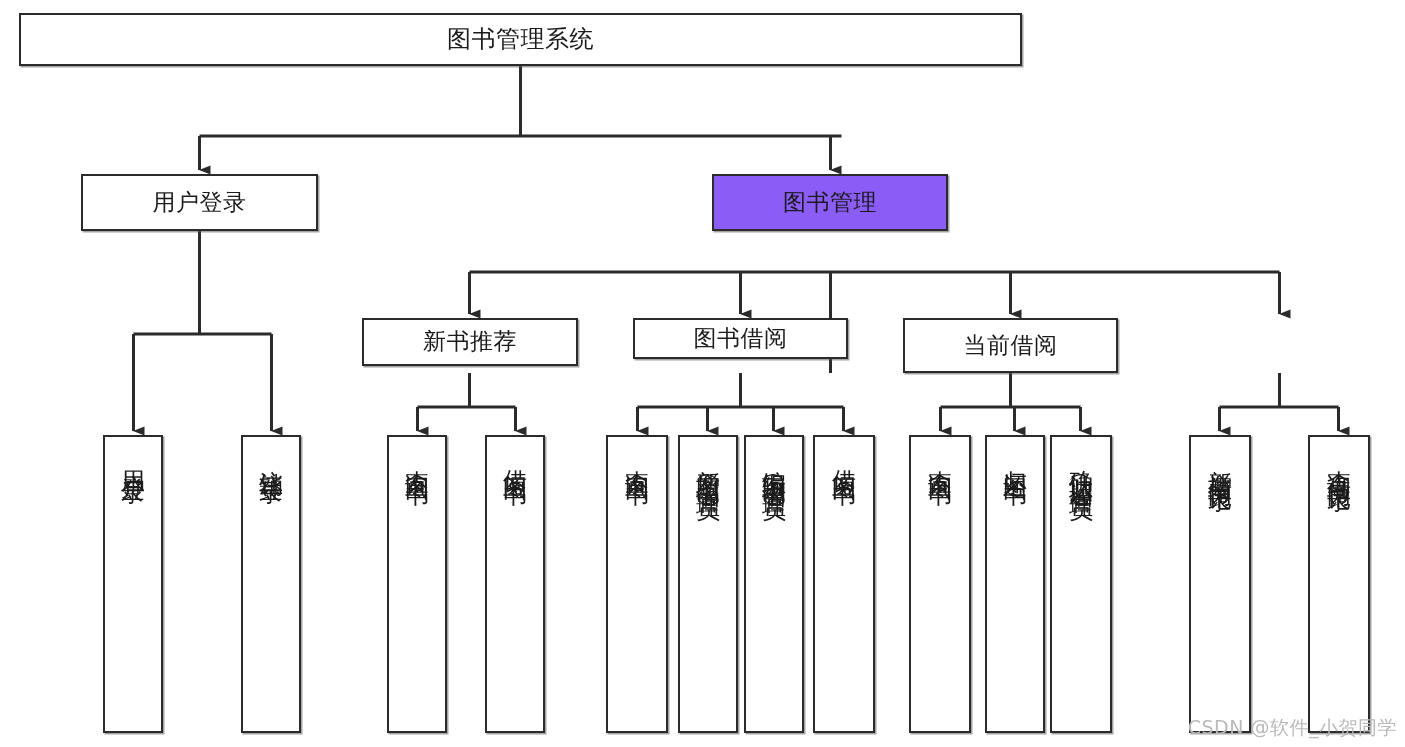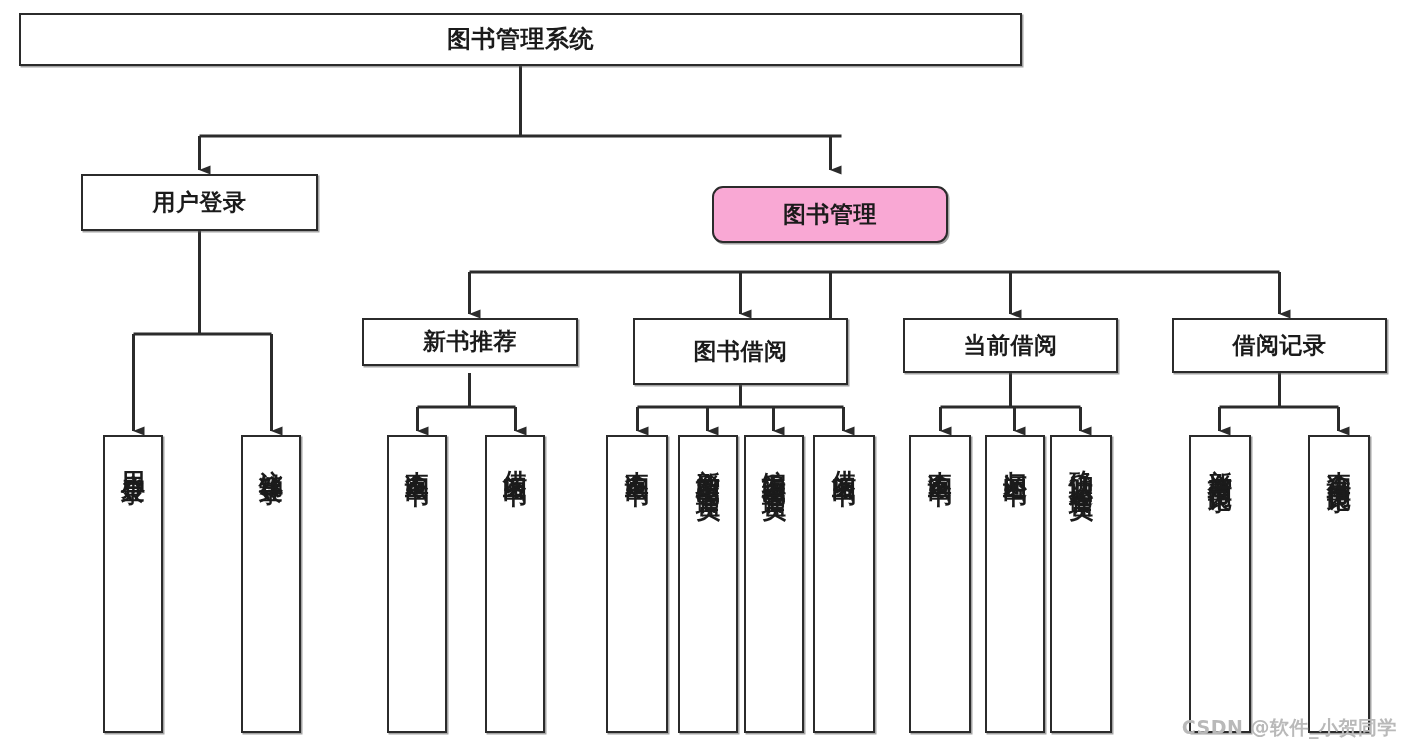--- a/index.html
+++ b/index.html
@@ -72,21 +72,21 @@
     font-size: 19px;
     color: #b9b9b9;
     letter-spacing: 0.5px;
     white-space: nowrap;
     user-select: none;
   }
 </style>
 </head>
 <body>
 
-<div id="stage" style="background: rgb(255, 255, 255); font-weight: bold;">
+<div id="stage" style="background: rgb(255, 255, 255);">
 
   <svg id="wires" viewBox="0 0 1405 747" width="1405" height="747" xmlns="http://www.w3.org/2000/svg">
     <defs>
       <marker id="arr" viewBox="0 0 10 12" refX="5" refY="11" markerWidth="10" markerHeight="12" orient="auto-start-reverse" markerUnits="userSpaceOnUse">
         <path d="M0.5 0 L9.5 0 L5 11.5 Z" fill="#2b2b2b"></path>
       </marker>
     </defs>
     <g stroke="#2b2b2b" stroke-width="3" fill="none" stroke-linecap="butt">
 
       <path d="M520.5 66 L520.5 136"></path>
@@ -131,35 +131,32 @@
     </g>
   </svg>
 
   <div class="node horiz root" style="left: 19px; top: 13px; width: 1003px; height: 53px; background: rgb(255, 255, 255); border-color: rgb(43, 43, 43);">
     <span class="lbl">图书管理系统</span>
   </div>
 
   <div class="node horiz" style="left: 81px; top: 174px; width: 237px; height: 57px; background: rgb(255, 255, 255); border-color: rgb(43, 43, 43);">
     <span class="lbl">用户登录</span>
   </div>
-  <div class="node horiz" style="left: 712px; top: 186px; width: 236px; height: 57px; background: #f9a8d4; border-color: rgb(43, 43, 43); border-radius: 11px;">
+  <div class="node horiz" style="left: 712px; top: 174px; width: 236px; height: 57px; background: #8b5cf6; border-color: rgb(43, 43, 43);">
     <span class="lbl">图书管理</span>
   </div>
 
   <div class="node horiz" style="left: 362px; top: 318px; width: 216px; height: 48px; background: rgb(255, 255, 255); border-color: rgb(43, 43, 43);">
     <span class="lbl">新书推荐</span>
   </div>
-  <div class="node horiz" style="left: 633px; top: 318px; width: 215px; height: 67px; background: rgb(255, 255, 255); border-color: rgb(43, 43, 43);">
+  <div class="node horiz" style="left: 633px; top: 318px; width: 215px; height: 41px; background: rgb(255, 255, 255); border-color: rgb(43, 43, 43);">
     <span class="lbl">图书借阅</span>
   </div>
   <div class="node horiz" style="left: 903px; top: 318px; width: 215px; height: 55px; background: rgb(255, 255, 255); border-color: rgb(43, 43, 43);">
     <span class="lbl">当前借阅</span>
-  </div>
-  <div class="node horiz" style="left: 1172px; top: 318px; width: 215px; height: 55px; background: rgb(255, 255, 255); border-color: rgb(43, 43, 43);">
-    <span class="lbl">借阅记录</span>
   </div>
 
   <div class="node vert" style="left: 103px; top: 435px; width: 60px; height: 298px; background: rgb(255, 255, 255); border-color: rgb(43, 43, 43);">
     <span class="lbl">用户登录</span>
   </div>
   <div class="node vert" style="left: 241px; top: 435px; width: 60px; height: 298px; background: rgb(255, 255, 255); border-color: rgb(43, 43, 43);">
     <span class="lbl">注销登录</span>
   </div>
   <div class="node vert" style="left: 387px; top: 435px; width: 60px; height: 298px; background: rgb(255, 255, 255); border-color: rgb(43, 43, 43);">
     <span class="lbl">查询图书</span>

